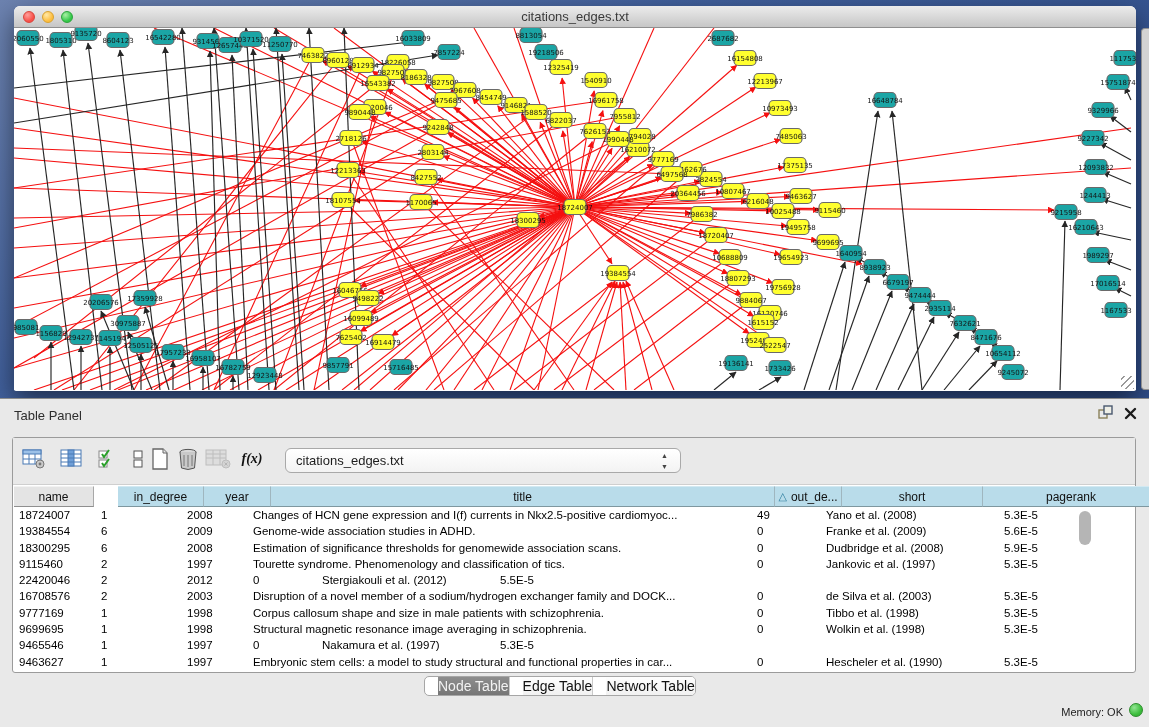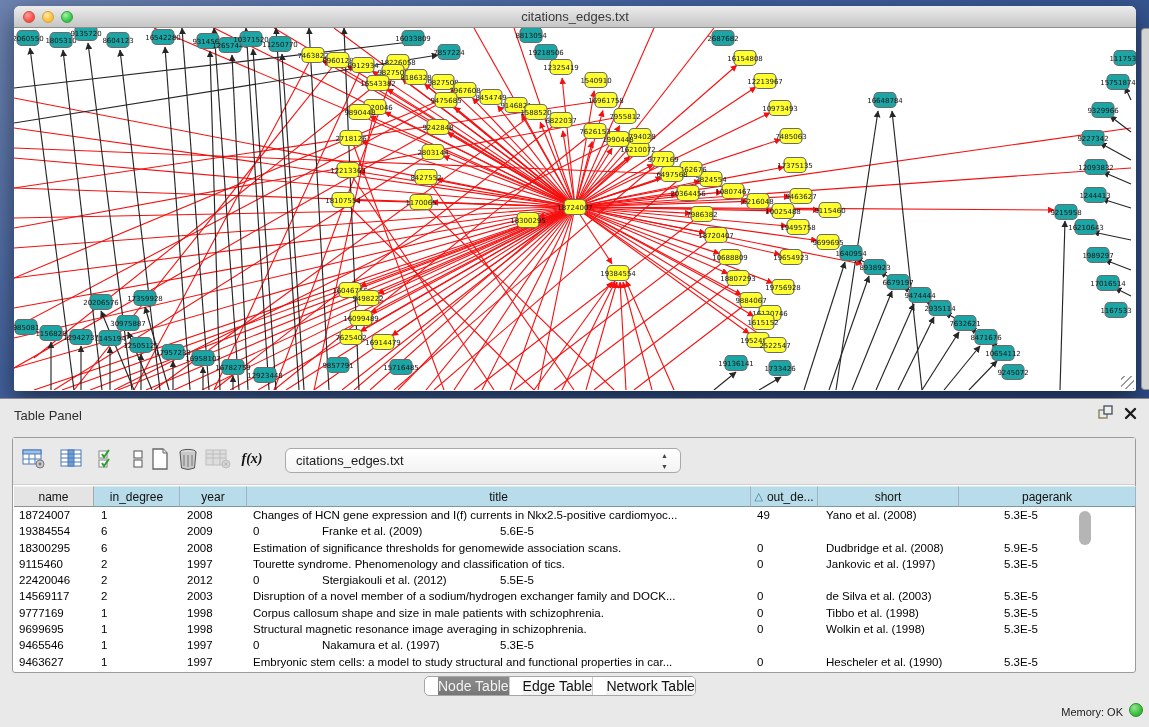--- a/index.html
+++ b/index.html
@@ -829,21 +829,21 @@
         <div id="combo">
           <span>citations_edges.txt</span>
           <span class="arrows">▲<br>▼</span>
         </div>
       </div>
 
       <div id="thead">
           <div class="th gray" style="width: 80px;">
             <span>name</span>
           </div>
-          <div class="th" style="width: 86px;">
+          <div class="th" style="width: 86px; margin-left: 24px;">
             <span>in_degree</span>
           </div>
           <div class="th" style="width: 67px;">
             <span>year</span>
           </div>
           <div class="th" style="width: 504px;">
             <span>title</span>
           </div>
           <div class="th" style="width: 67px;">
             <span class="sortglyph">△</span>
@@ -863,20 +863,21 @@
             <div class="td" style="width: 67px; padding-left: 7px;">2008</div>
             <div class="td" style="width: 504px; padding-left: 6px;">Changes of HCN gene expression and I(f) currents in Nkx2.5-positive cardiomyoc...</div>
             <div class="td" style="width: 67px; padding-left: 6px;">49</div>
             <div class="td" style="width: 141px; padding-left: 8px;">Yano et al. (2008)</div>
             <div class="td" style="width: 177px; padding-left: 45px;">5.3E-5</div>
           </div>
           <div class="tr">
             <div class="td" style="width: 80px; padding-left: 5px;">19384554</div>
             <div class="td" style="width: 86px; padding-left: 7px;">6</div>
             <div class="td" style="width: 67px; padding-left: 7px;">2009</div>
+            <div class="td" style="width: 504px; padding-left: 6px;">Genome-wide association studies in ADHD.</div>
             <div class="td" style="width: 67px; padding-left: 6px;">0</div>
             <div class="td" style="width: 141px; padding-left: 8px;">Franke et al. (2009)</div>
             <div class="td" style="width: 177px; padding-left: 45px;">5.6E-5</div>
           </div>
           <div class="tr">
             <div class="td" style="width: 80px; padding-left: 5px;">18300295</div>
             <div class="td" style="width: 86px; padding-left: 7px;">6</div>
             <div class="td" style="width: 67px; padding-left: 7px;">2008</div>
             <div class="td" style="width: 504px; padding-left: 6px;">Estimation of significance thresholds for genomewide association scans.</div>
             <div class="td" style="width: 67px; padding-left: 6px;">0</div>
@@ -894,21 +895,21 @@
           </div>
           <div class="tr">
             <div class="td" style="width: 80px; padding-left: 5px;">22420046</div>
             <div class="td" style="width: 86px; padding-left: 7px;">2</div>
             <div class="td" style="width: 67px; padding-left: 7px;">2012</div>
             <div class="td" style="width: 67px; padding-left: 6px;">0</div>
             <div class="td" style="width: 141px; padding-left: 8px;">Stergiakouli et al. (2012)</div>
             <div class="td" style="width: 177px; padding-left: 45px;">5.5E-5</div>
           </div>
           <div class="tr">
-            <div class="td" style="width: 80px; padding-left: 5px;">14569117</div>
+            <div class="td" style="width: 80px; padding-left: 5px;">16708576</div>
             <div class="td" style="width: 86px; padding-left: 7px;">2</div>
             <div class="td" style="width: 67px; padding-left: 7px;">2003</div>
             <div class="td" style="width: 504px; padding-left: 6px;">Disruption of a novel member of a sodium/hydrogen exchanger family and DOCK...</div>
             <div class="td" style="width: 67px; padding-left: 6px;">0</div>
             <div class="td" style="width: 141px; padding-left: 8px;">de Silva et al. (2003)</div>
             <div class="td" style="width: 177px; padding-left: 45px;">5.3E-5</div>
           </div>
           <div class="tr">
             <div class="td" style="width: 80px; padding-left: 5px;">9777169</div>
             <div class="td" style="width: 86px; padding-left: 7px;">1</div>

